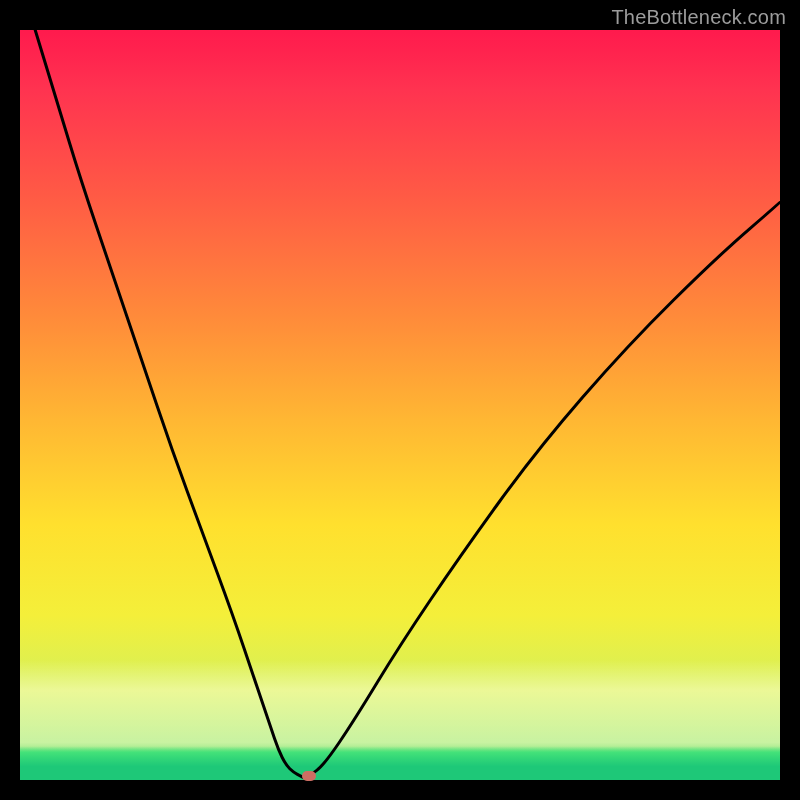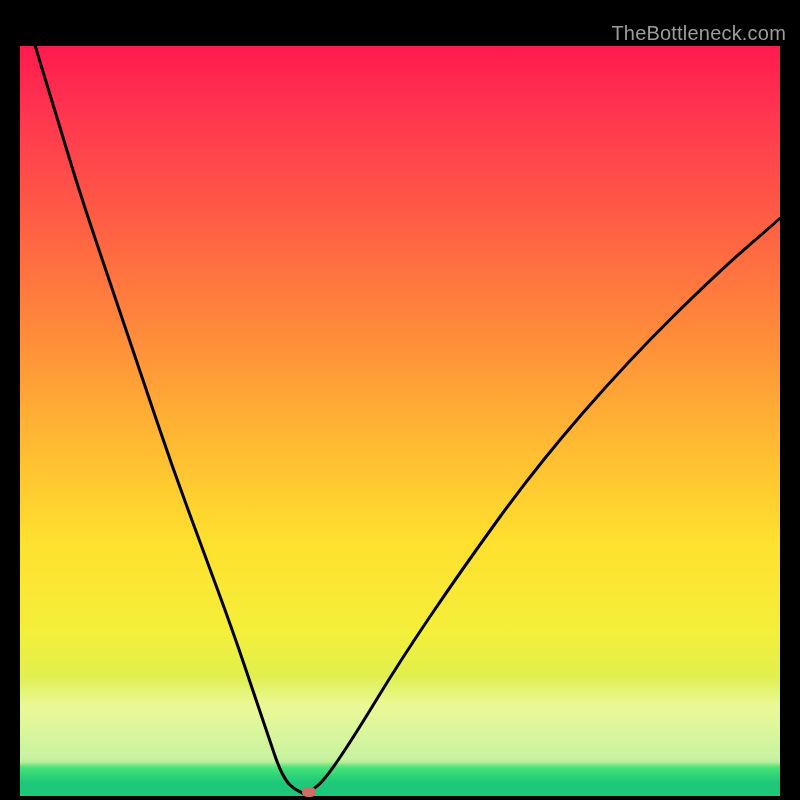--- a/index.html
+++ b/index.html
@@ -7,21 +7,21 @@
     padding: 0;
     width: 800px;
     height: 800px;
     background: #000;
     font-family: Arial, Helvetica, sans-serif;
     overflow: hidden;
   }
   .frame {
     position: absolute;
     left: 0;
-    top: 16px;
+    top: 0;
     width: 800px;
     height: 684px;
     background: #000;
   }
   .plot-area {
     position: absolute;
     left: 20px;
     top: 30px;
     width: 760px;
     height: 750px;

